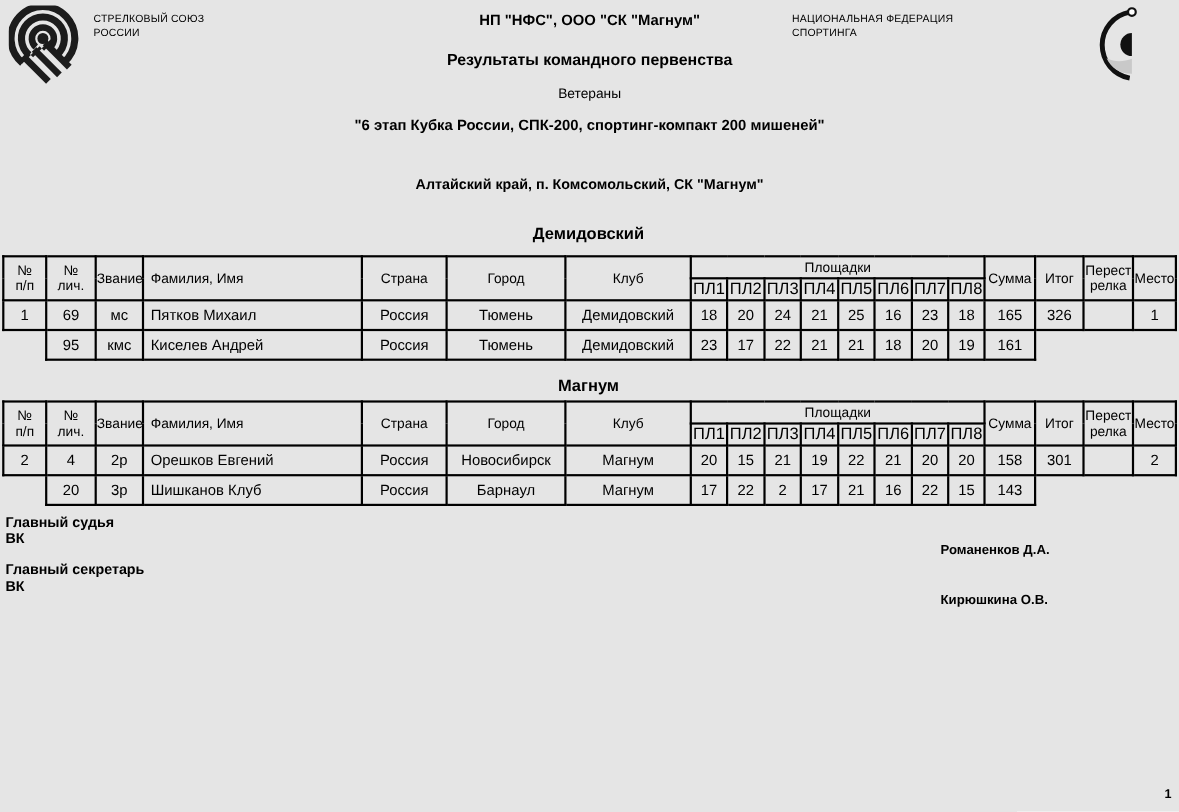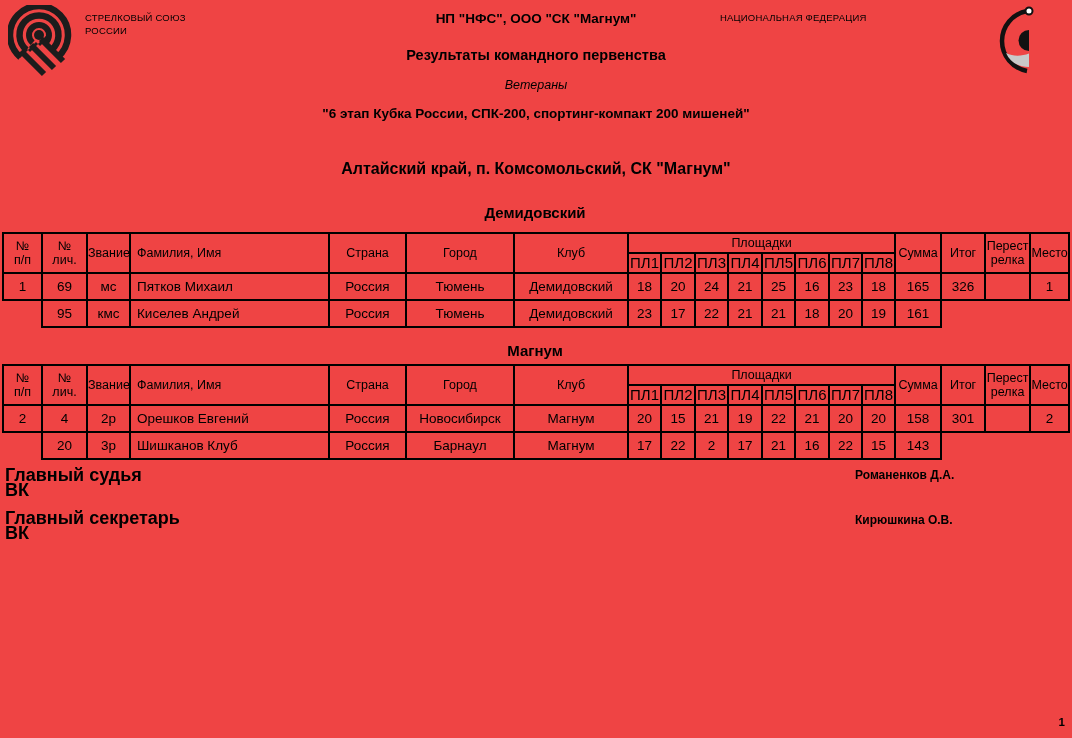--- a/index.html
+++ b/index.html
@@ -1,52 +1,52 @@
 <!DOCTYPE html>
 <html><head>
 <meta charset="utf-8">
 <style>
   * { margin:0; padding:0; box-sizing:border-box; }
   html,body { background:#fff; }
   body { width:1072px; height:738px; font-family:"Liberation Sans","DejaVu Sans",sans-serif; color:#000; }
-  .page { position:relative; width:1072px; height:738px; background:#ef4444; overflow:hidden; }
+  .page { position:relative; width:1072px; height:738px; background:#e5e5e5; overflow:hidden; }
 
   
   .org-left { position:absolute; left:85px; top:11px; font-size:9.5px; line-height:13px; letter-spacing:.2px; }
   .org-right { position:absolute; left:720px; top:11px; width:295px; font-size:9.5px; line-height:13px; letter-spacing:.2px; }
 
   .logo-left { position:absolute; left:8px; top:5px; }
   .logo-right { position:absolute; left:999px; top:4px; }
 
   
   .cline { position:absolute; left:0; width:1072px; text-align:center; }
   .h-org   { top:11px;  font-size:13.5px; font-weight:bold; }
   .h-title { top:47px;  font-size:14.5px; font-weight:bold; }
-  .h-cat   { top:78px;  font-size:12.5px;font-style:italic; }
+  .h-cat   { top:78px;  font-size:12.5px; }
   .h-event { top:106px; font-size:13.5px; font-weight:bold; }
   .h-dates { top:136px; font-size:12px;   font-weight:bold; }
-  .h-loc   { top:160px; font-size:16px; font-weight:bold; }
+  .h-loc   { top:160px; font-size:13px; font-weight:bold; }
 
   
   .team-title { position:absolute; left:2px; width:1066px; text-align:center; font-weight:bold; font-size:15px; }
   table.results { position:absolute; left:2px; width:1066px; border-collapse:collapse; table-layout:fixed; }
   table.results th, table.results td {
     border:2px solid #000; text-align:center; vertical-align:middle;
     padding:0; font-weight:normal; overflow:hidden; white-space:nowrap;
   }
   table.results th { font-size:12.5px; line-height:1.12; }
   table.results thead tr { height:20px; }
   table.results td { height:27px; font-size:13.5px; }
   table.results .pl-sub { font-size:15px; }
   table.results .name-col { text-align:left; padding-left:6px; }
   table.results .nb { border:none; }
 
   
-  .sig-role { position:absolute; left:5px; font-weight:bold; font-size:18px; line-height:14.5px; }
-  .sig-name { position:absolute; left:855px; font-weight:bold; font-size:12px; }
+  .sig-role { position:absolute; left:5px; font-weight:bold; font-size:13px; line-height:14.5px; }
+  .sig-name { position:absolute; left:855px; font-weight:bold; font-size:12px;margin-top:25px; }
 
   .page-num { position:absolute; left:1043px; top:716px; width:22px; text-align:right; font-weight:bold; font-size:11.5px; }
 </style>
 </head>
 <body>
 
 <div class="page">
 
   <svg class="logo-left" width="70" height="72" viewBox="0 0 70 72">
     <g stroke="#1c1c1c" fill="none" stroke-width="6.5">
@@ -67,20 +67,21 @@
     </g>
   </svg>
 
   <div class="org-left">
     <div>СТРЕЛКОВЫЙ СОЮЗ</div>
     <div>РОССИИ</div>
   </div>
 
   <div class="org-right">
     <div>НАЦИОНАЛЬНАЯ ФЕДЕРАЦИЯ</div>
+    <div>СПОРТИНГА</div>
   </div>
 
   <svg class="logo-right" width="36" height="72" viewBox="0 0 36 72">
     <path d="M28 7 A30.5 30.5 0 0 0 28 67" fill="none" stroke="#111" stroke-width="4.5"></path>
     <circle cx="30" cy="7" r="3.5" fill="#fff" stroke="#111" stroke-width="2"></circle>
     <path d="M30 26 A10.5 10.5 0 0 0 30 47 Z" fill="#111"></path>
     <path d="M7 49 C 15 53 23 52 30 49.5 L 30 63 C 19 63 11 58 7 49 Z" fill="#c9c9c9"></path>
   </svg>
 
   <div class="cline h-org">НП "НФС", ООО "СК "Магнум"</div>

